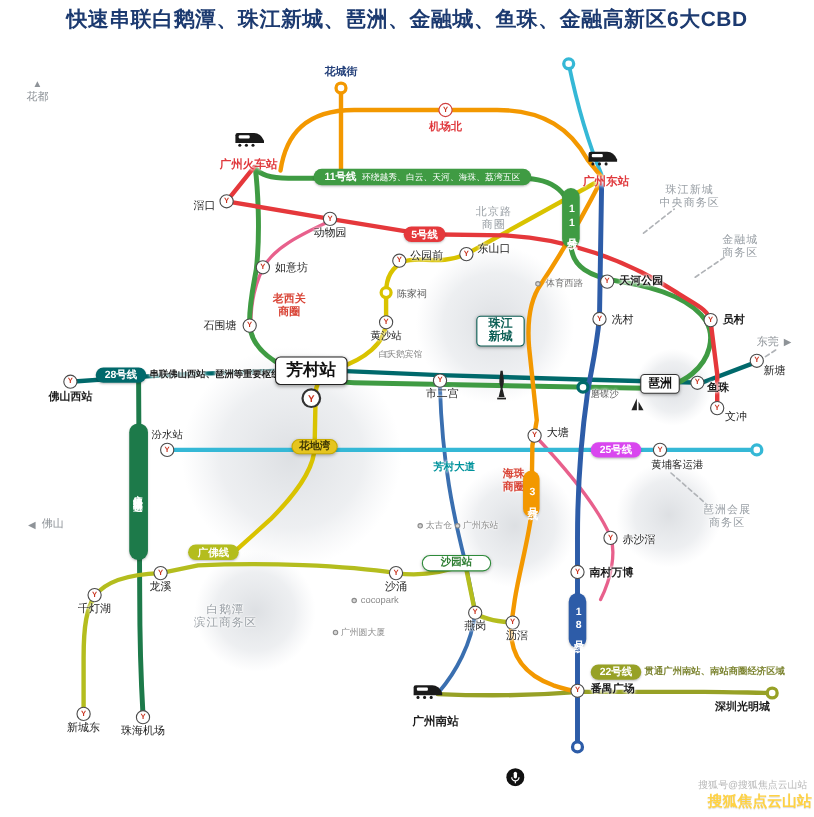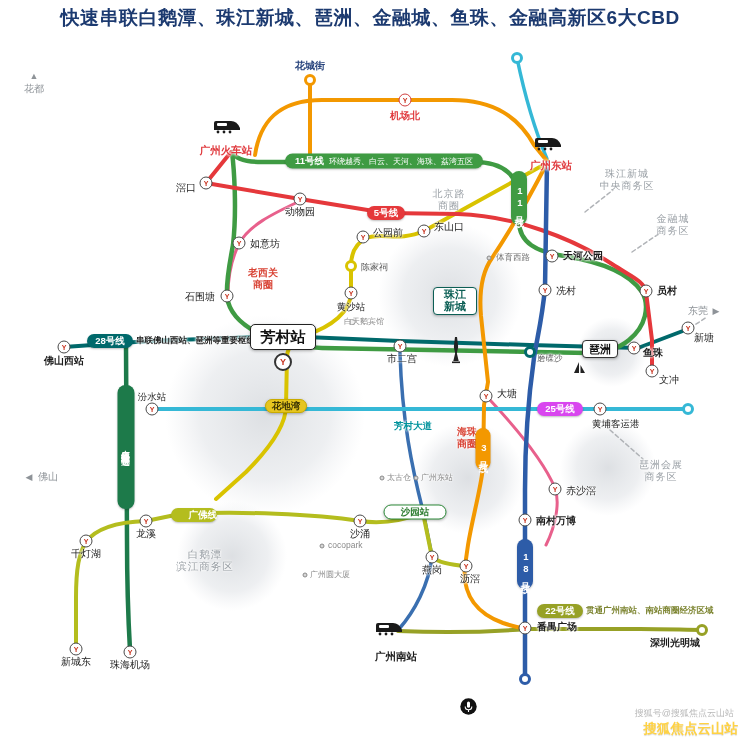--- a/index.html
+++ b/index.html
@@ -315,21 +315,21 @@
       </div>
       <div class="badge" style="left: 110px; top: 341px; width: 46px; height: 14px; background: rgb(0, 105, 107); font-size: 9.5px;">
         <span>28号线</span>
       </div>
       <div class="badge" style="left: 560px; top: 409px; width: 46px; height: 14px; background: #d946ef; font-size: 9.5px;">
         <span>25号线</span>
       </div>
       <div class="badge" style="left: 560px; top: 611px; width: 46px; height: 14px; background: rgb(151, 161, 38); font-size: 9.5px;">
         <span>22号线</span>
       </div>
-      <div class="badge" style="left: 194px; top: 515px; width: 46px; height: 14px; background: rgb(180, 189, 30); font-size: 9.5px; justify-content: flex-end;">
+      <div class="badge" style="left: 194px; top: 502px; width: 46px; height: 14px; background: rgb(180, 189, 30); font-size: 9.5px;">
         <span>广佛线</span>
       </div>
       <div class="badge vert" style="left: 483px; top: 449px; width: 15px; height: 42px; background: rgb(243, 152, 0); font-size: 9.5px;">
         <span>3号线</span>
       </div>
       <div class="badge vert" style="left: 525px; top: 564px; width: 16px; height: 50px; background: rgb(45, 92, 168); font-size: 9.5px;">
         <span>18号线</span>
       </div>
       <div class="badge vert" style="left: 519px; top: 198px; width: 16px; height: 54px; background: rgb(63, 155, 67); font-size: 9.5px;">
         <span>11号线</span>

